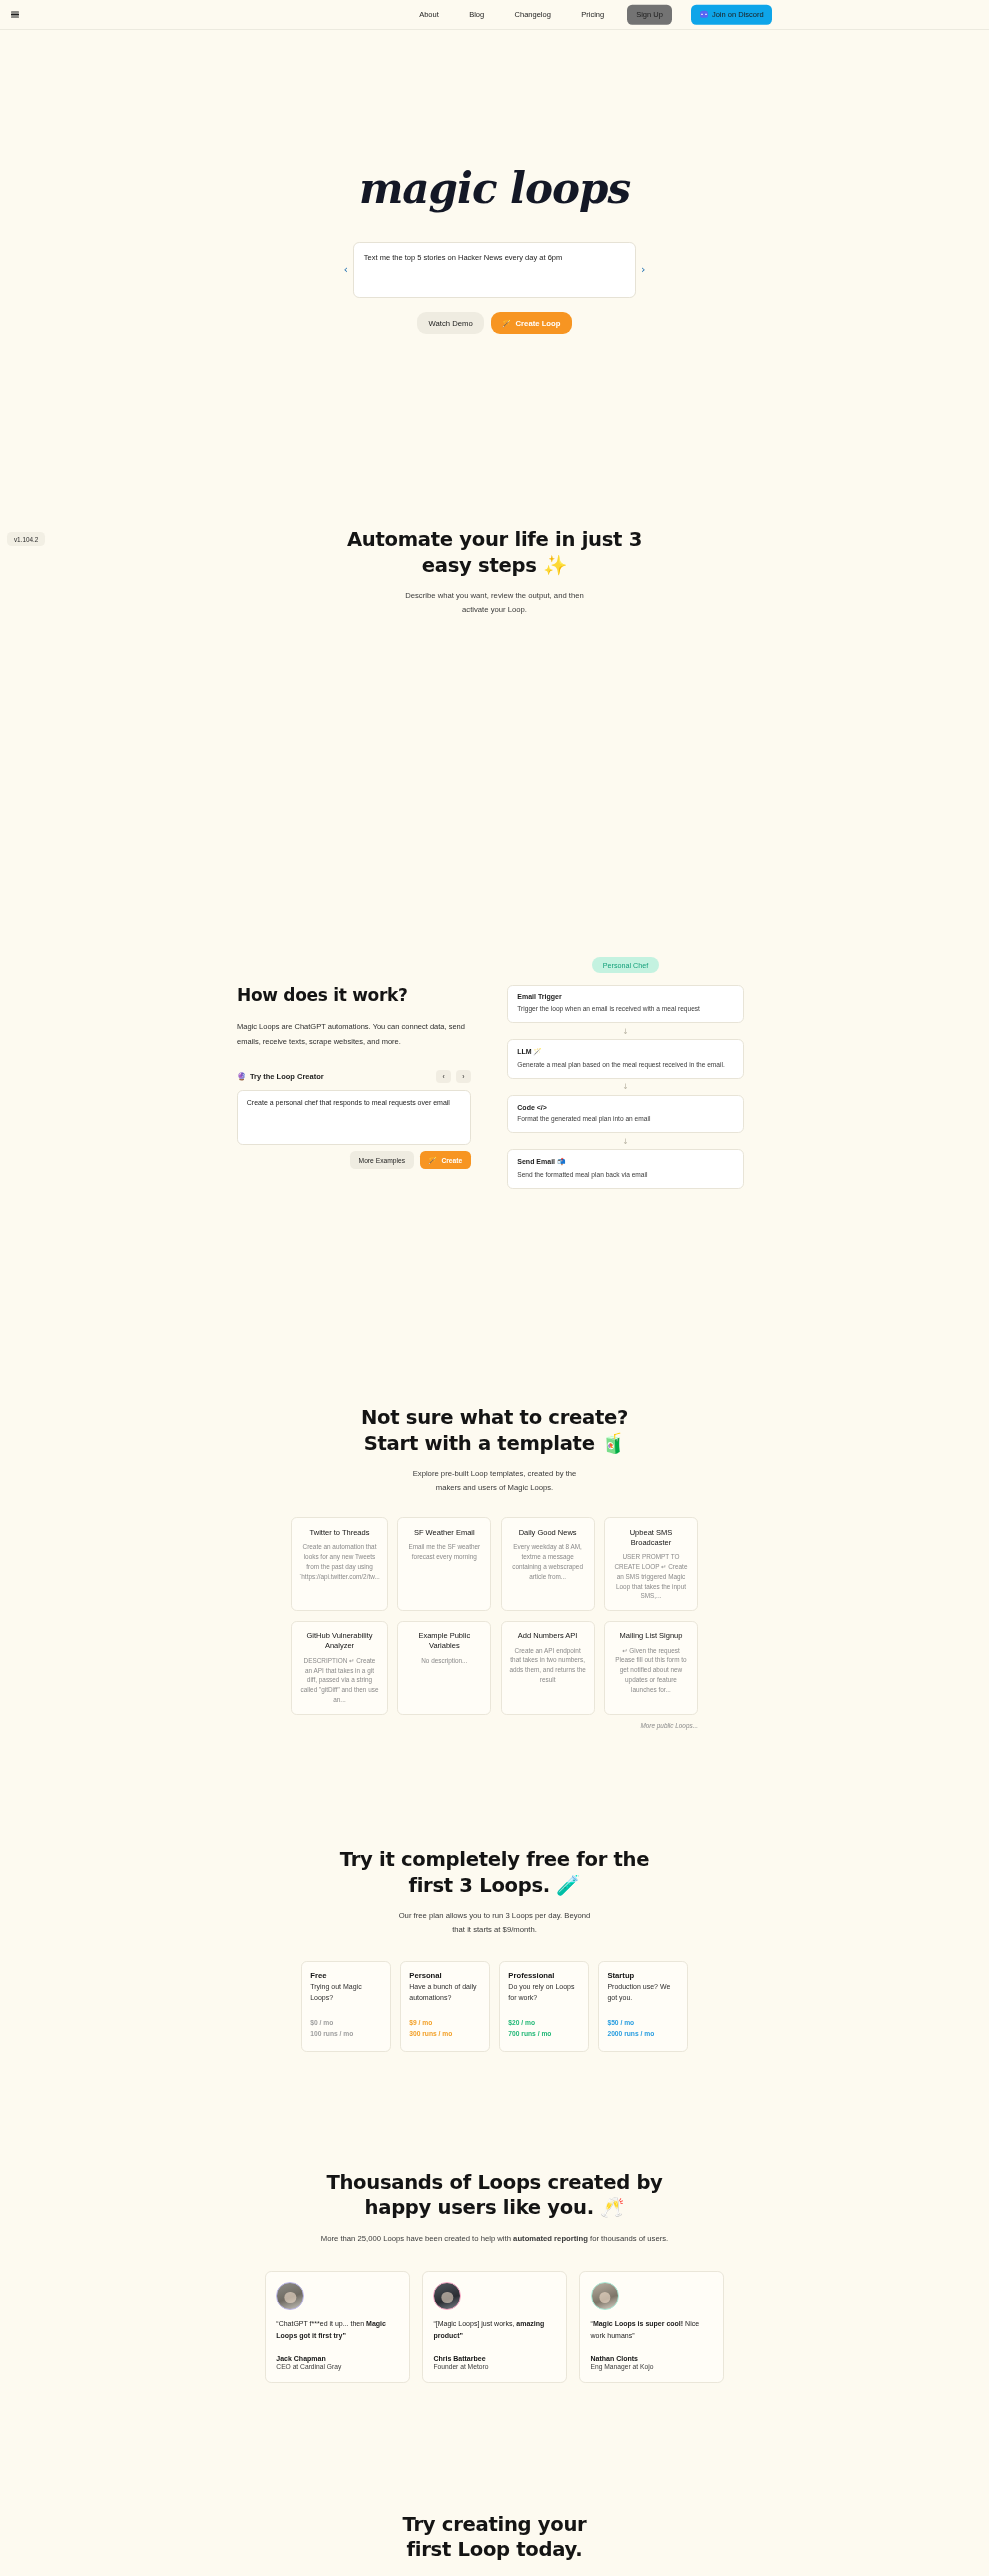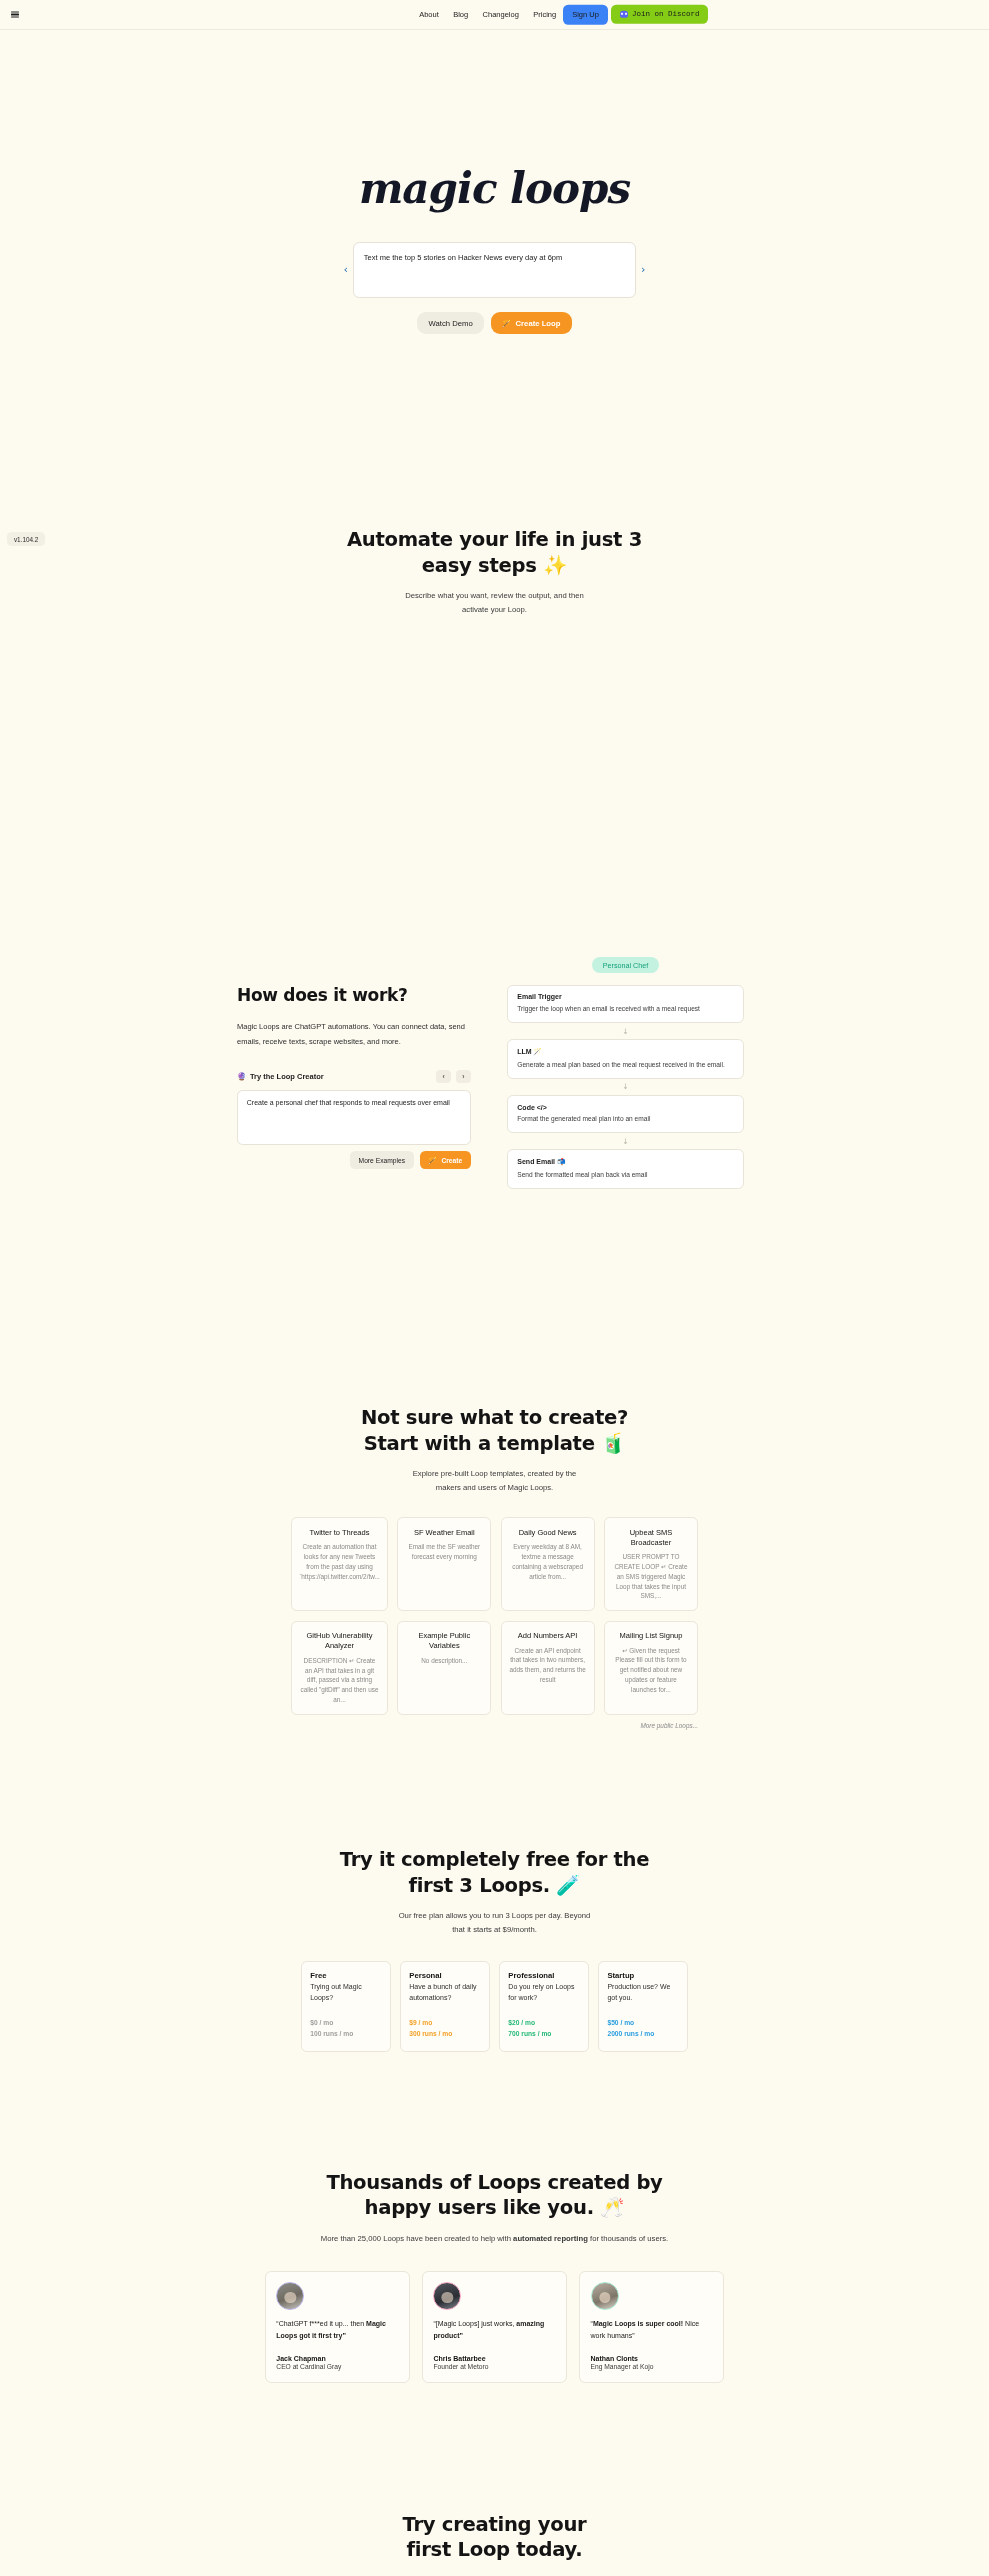--- a/index.html
+++ b/index.html
@@ -24,34 +24,34 @@
   .hamburger {
     position: absolute; left: 11.3px; top: 50%; transform: translateY(-50%);
     width: 10.3px; display: flex; flex-direction: column; gap: 1.5px; cursor: pointer;
   }
   .hamburger i { display:block; height: 1.3px; background: #1c1c1c; border-radius: 0.5px; }
   .hamburger i:nth-child(1){ width: 8.2px; }
   .hamburger i:nth-child(2){ width: 8.2px; }
   .hamburger i:nth-child(3){ width: 8.2px; }
   .nav-right {
     margin-left: auto; margin-right: 0;
-    display: flex; align-items: flex-start; gap: 0px;
+    display: flex; align-items: center; gap: 16px;
     position: absolute; left: 412px; top: 50%; transform: translateY(-50%);
   }
   .nav-link {
     font-size: 7.5px; color: #1c1c1c; text-decoration: none;
     padding: 5.2px 7.2px; white-space: nowrap; cursor: pointer;
   }
   .nav-btn {
-    font-size: 7.5px; color: #1c1c1c; background: #3b82f6;
+    font-size: 7.5px; color: #1c1c1c; background: #737373;
     border-radius: 5.2px; padding: 5.7px 8.8px; white-space: nowrap;
     cursor: pointer; border: none; font-family: inherit;
   }
   .nav-btn.discord {
-    background: #84cc16; display: flex; align-items: center; gap: 3.6px; margin-left: 3.1px; font-family: Liberation Mono, monospace;
+    background: #0ea5e9; display: flex; align-items: center; gap: 3.6px; margin-left: 3.1px;
   }
   .discord-glyph {
     width: 8.8px; height: 6.7px; display: inline-block;
     background: #5865F2;
     border-radius: 3.1px 3.1px 2.1px 2.1px;
     position: relative;
   }
   .discord-glyph::before, .discord-glyph::after {
     content:""; position:absolute; width:1.5px; height:1.8px; background:#fff; border-radius:50%; top:2.3px;
   }

